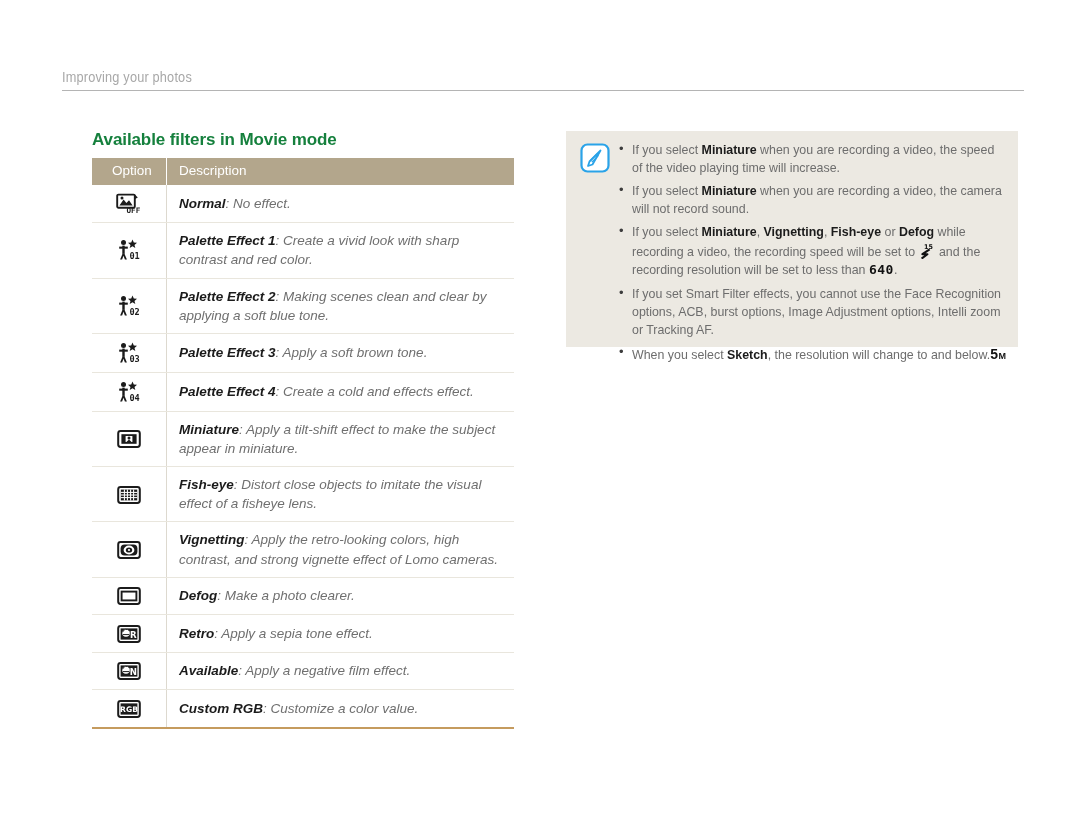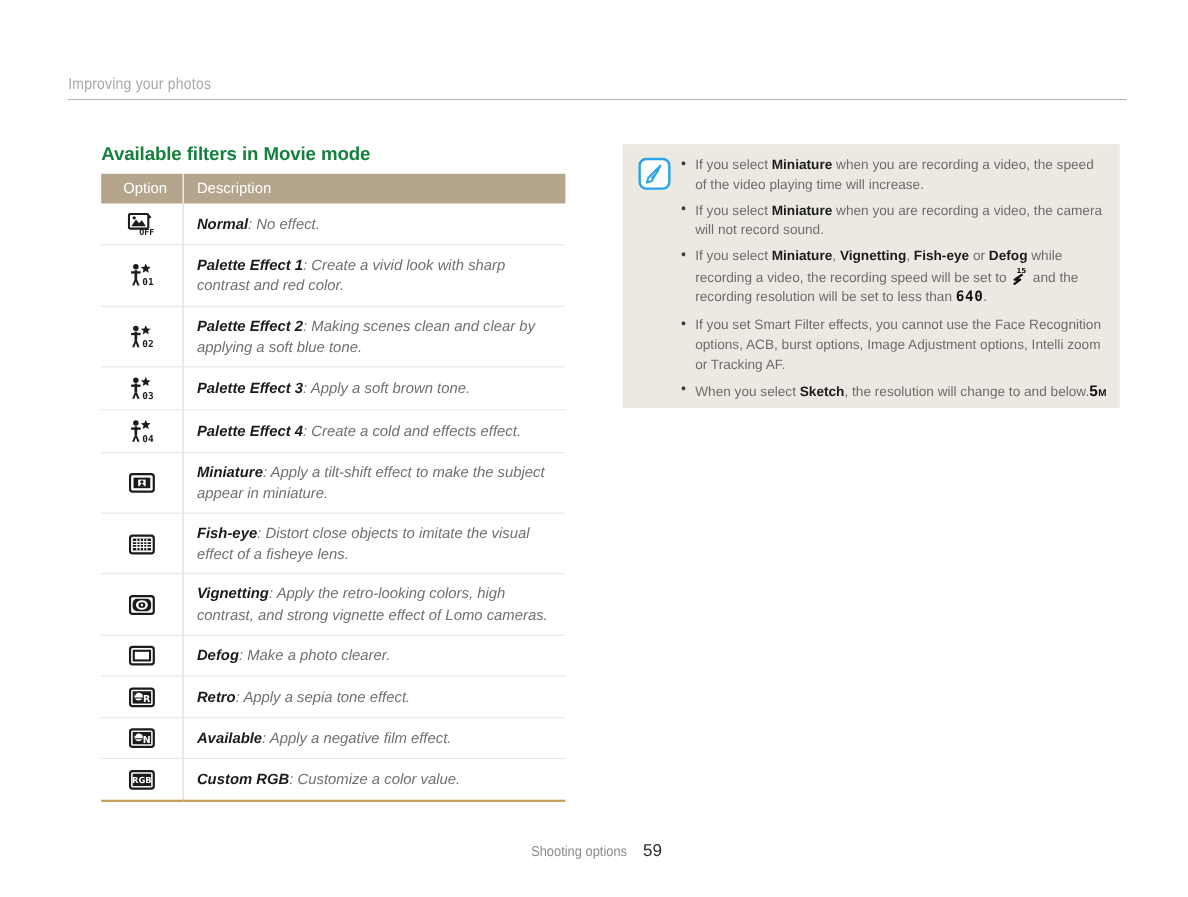--- a/index.html
+++ b/index.html
@@ -109,21 +109,21 @@
 
   
   .glyph { display: inline-block; vertical-align: middle; line-height: 0; }
 
   
   .notebox {
     position: absolute;
     left: 566px;
     top: 131px;
     width: 452px;
-    height: 240px;
+    height: 216px;
     background: #ece9e2;
     box-sizing: border-box;
   }
   .note-icon {
     position: absolute;
     left: 14px;
     top: 12px;
     width: 30px;
     height: 30px;
   }
@@ -350,18 +350,14 @@
         <li><span>If you select </span><b>Miniature</b><span> when you are recording a video, the camera will not record sound.</span></li>
         <li><span>If you select </span><b>Miniature</b><span>, </span><b>Vignetting</b><span>, </span><b>Fish-eye</b><span> or </span><b>Defog</b><span> while recording a video, the recording speed will be set to </span><span><svg class="glyph" width="17" height="17" viewBox="0 0 17 17" style="vertical-align:-3px">
               <text x="5.0" y="6.6" font-family="DejaVu Sans, sans-serif" font-size="6.4" font-weight="bold" fill="#111">15</text>
               <path d="M10.6 7.4 L3.4 12.2 L8.4 12.2 L2.6 16.6" fill="none" stroke="#111" stroke-width="2.1" stroke-linejoin="round"></path>
             </svg></span><span> and the recording resolution will be set to less than </span><span class="badge badge-640">640</span><span>.</span></li>
         <li><span>If you set Smart Filter effects, you cannot use the Face Recognition options, ACB, burst options, Image Adjustment options, Intelli zoom or Tracking AF.</span></li>
         <li><span>When you select </span><b>Sketch</b><span>, the resolution will change to </span><span> and below.</span><span class="badge badge-5m">5</span><span class="badge badge-5m" style="font-size: 9px;">M</span></li>
       </ul>
   </div>
 
-  <div class="footer">
-    <span class="footer-label">Shooting options</span>
-    <span class="footer-page">59</span>
-  </div>
 
 </div>
 
 </body></html>

